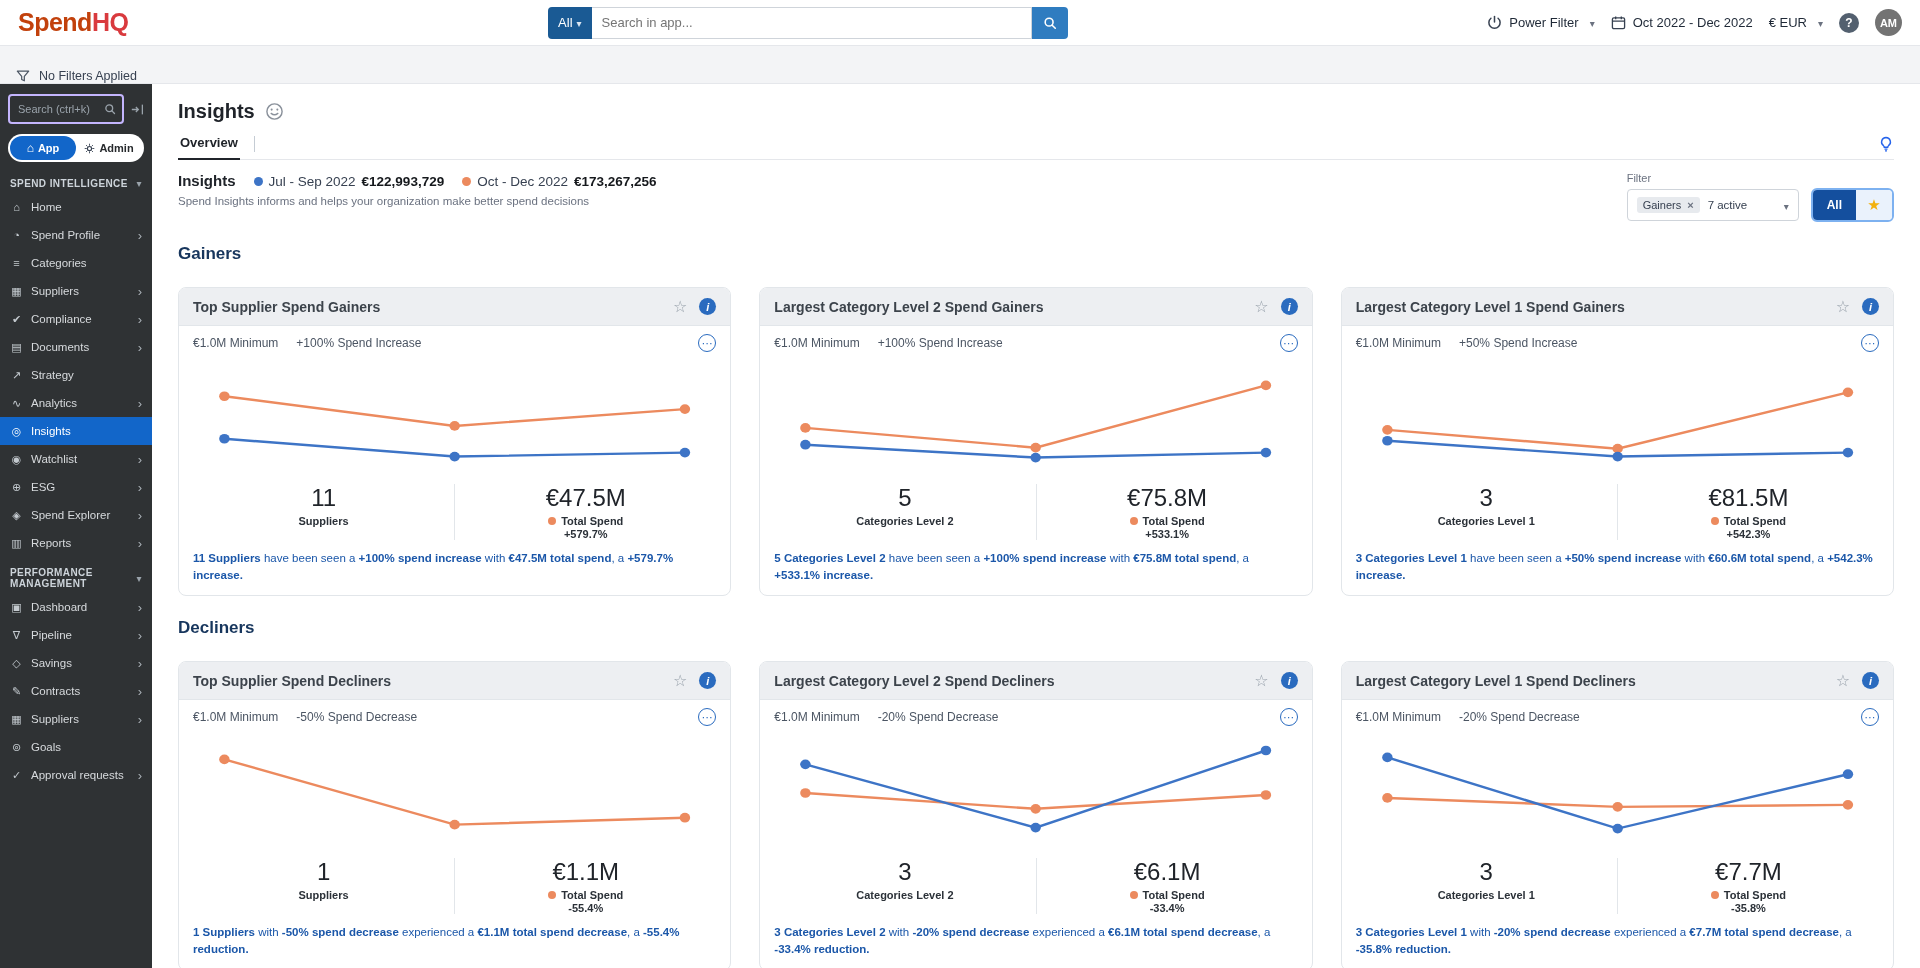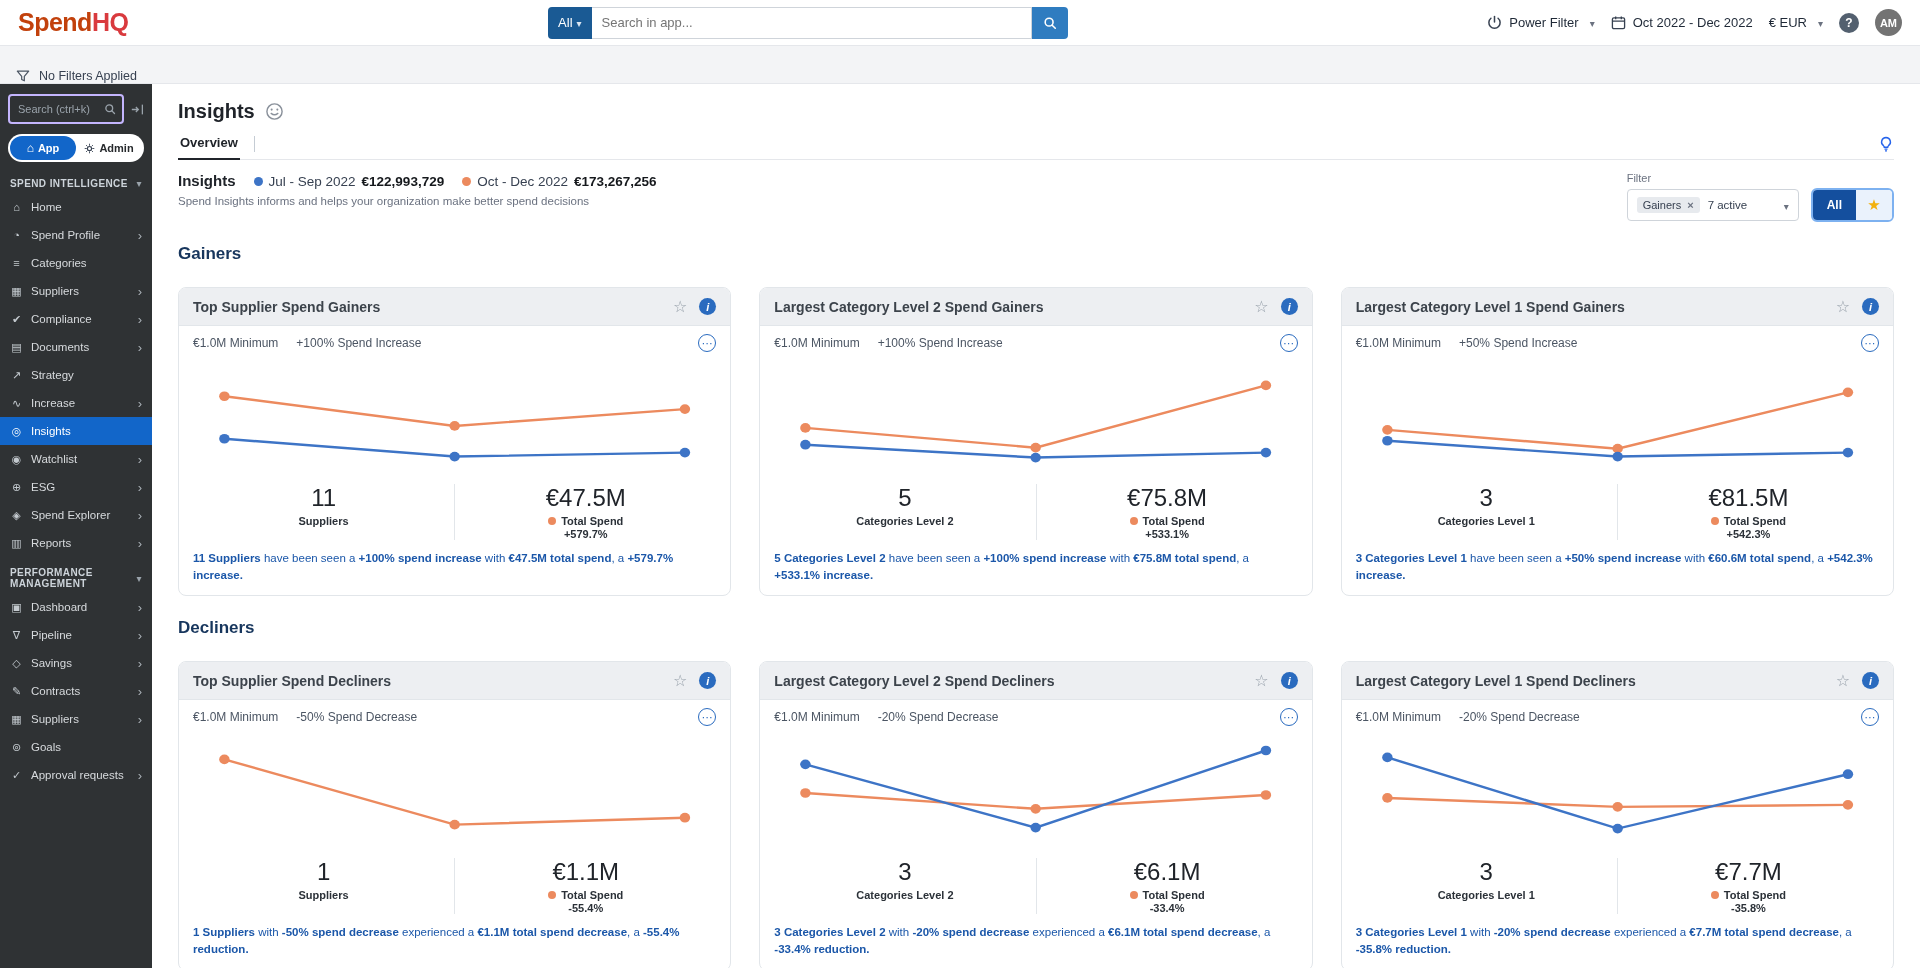--- a/index.html
+++ b/index.html
@@ -228,21 +228,21 @@
   </div>
 
   <div class="nav-item">
     <span class="nav-ico">↗</span>
     <span class="nav-label">Strategy</span>
     <span class="nav-chev"></span>
   </div>
 
   <div class="nav-item">
     <span class="nav-ico">∿</span>
-    <span class="nav-label">Increase</span>
+    <span class="nav-label">Analytics</span>
     <span class="nav-chev show"></span>
   </div>
 
   <div class="nav-item active">
     <span class="nav-ico">◎</span>
     <span class="nav-label">Insights</span>
     <span class="nav-chev"></span>
   </div>
 
   <div class="nav-item">

